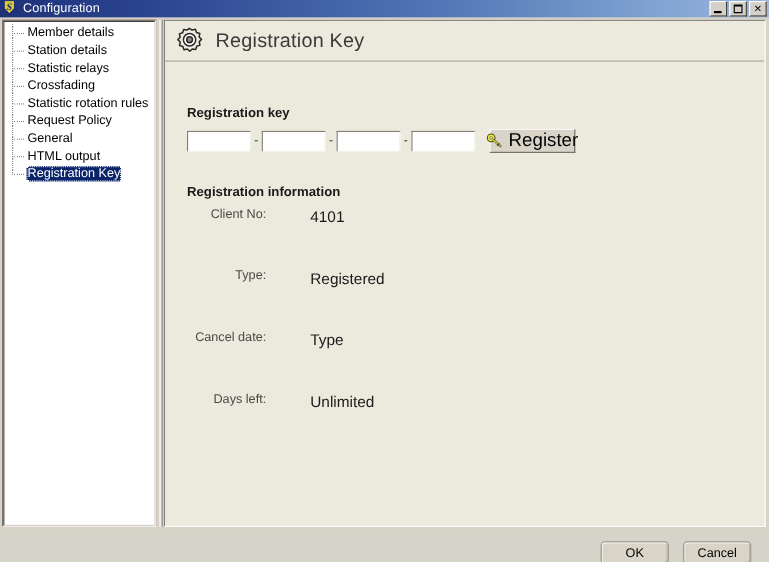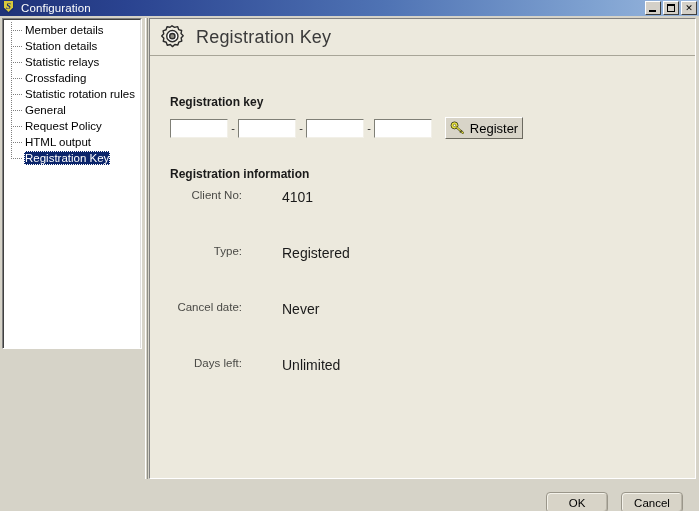--- a/index.html
+++ b/index.html
@@ -119,21 +119,21 @@
     position: absolute;
     left: 0; top: 16px;
     width: 699px; height: 495px;
     background: #d6d3c8;
   }
 
   
   #tree-panel {
     position: absolute;
     left: 2px; top: 2px;
-    width: 140px; height: 331px;
+    width: 140px; height: 461px;
     background: #7f1d1d;
     border: 1px solid;
     border-color: #808080 #ffffff #ffffff #808080;
     box-sizing: border-box;
     overflow: hidden;
   }
   #tree-inner {
     position: absolute;
     left: 0; top: 0;
     width: 138px; height: 459px;
@@ -280,21 +280,21 @@
     width: 78px; height: 22px;
     background: #d8d4c8;
     border: 1px solid;
     border-color: #ffffff #6c6a60 #6c6a60 #ffffff;
     box-sizing: border-box;
     display: flex;
     align-items: center;
     justify-content: center;
     gap: 4px;
     cursor: default;
-    font-size: 13px;
+    font-size: 17px;
     color: #000;
   }
   #key-glyph { width: 16px; height: 14px; flex: 0 0 auto; }
 
   
   #reg-info {
     position: absolute;
     left: 20px; top: 132px;
     display: grid;
     grid-template-columns: 72px auto;
@@ -382,25 +382,25 @@
         <div class="tree-item">
           <span class="tree-dash"></span>
           <span class="tree-label">Crossfading</span>
         </div>
         <div class="tree-item">
           <span class="tree-dash"></span>
           <span class="tree-label">Statistic rotation rules</span>
         </div>
         <div class="tree-item">
           <span class="tree-dash"></span>
+          <span class="tree-label">Request Policy</span>
+        </div>
+        <div class="tree-item">
+          <span class="tree-dash"></span>
           <span class="tree-label">General</span>
-        </div>
-        <div class="tree-item">
-          <span class="tree-dash"></span>
-          <span class="tree-label">Request Policy</span>
         </div>
         <div class="tree-item">
           <span class="tree-dash"></span>
           <span class="tree-label">HTML output</span>
         </div>
         <div class="tree-item selected">
           <span class="tree-dash"></span>
           <span class="tree-label">Registration Key</span>
         </div>
       </div>
@@ -454,21 +454,21 @@
         <div class="section-title" id="reg-info-title">Registration information</div>
 
         <div id="reg-info">
           <div class="info-label">Client No:</div>
           <div class="info-value">4101</div>
 
           <div class="info-label">Type:</div>
           <div class="info-value">Registered</div>
 
           <div class="info-label">Cancel date:</div>
-          <div class="info-value">Never</div>
+          <div class="info-value">Type</div>
 
           <div class="info-label">Days left:</div>
           <div class="info-value">Unlimited</div>
         </div>
 
       </div>
     </div>
 
     <div id="button-bar">
       <div class="dlg-btn" id="ok-btn">OK</div>

